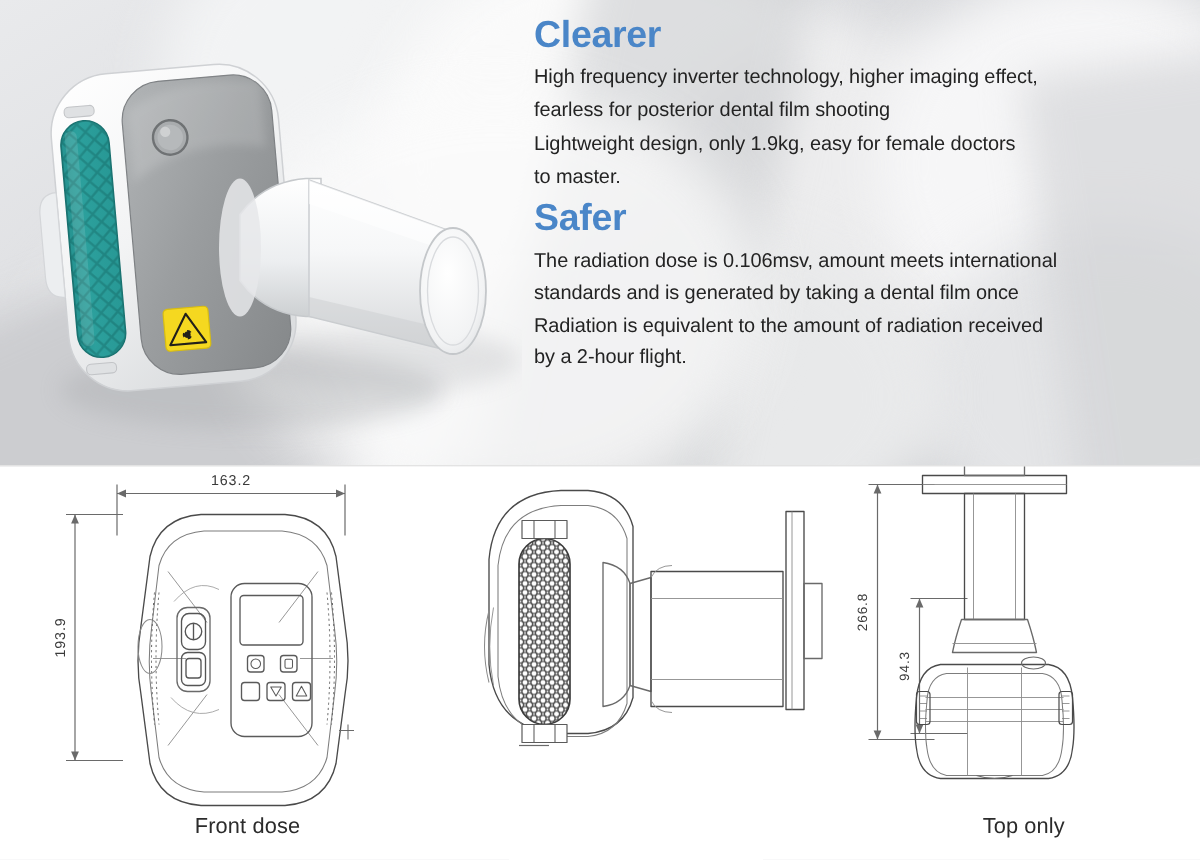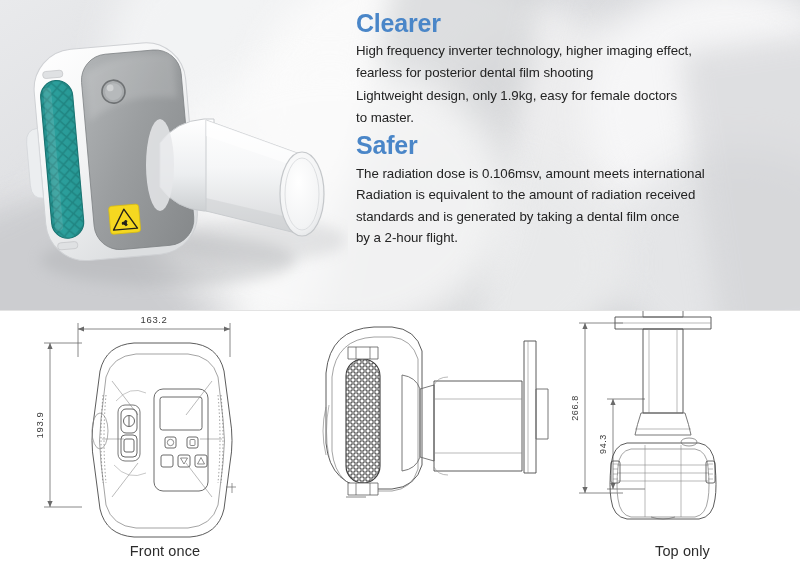--- a/index.html
+++ b/index.html
@@ -236,22 +236,22 @@
         <div class="feature-body">
           <p>Lightweight design, only 1.9kg, easy for female doctors</p>
           <p>to master.</p>
         </div>
       </div>
 
       <div class="feature">
         <div class="feature-title">Safer</div>
         <div class="feature-body">
           <p>The radiation dose is 0.106msv, amount meets international</p>
+          <p>standards and is generated by taking a dental film once</p>
           <p>Radiation is equivalent to the amount of radiation received</p>
-          <p>standards and is generated by taking a dental film once</p>
           <p>by a 2-hour flight.</p>
         </div>
       </div>
 
     </div>
   </div>
 
   <div id="divider"></div>
 
   <div id="drawings">
@@ -344,21 +344,21 @@
 
           <g stroke="#6a6a6a" stroke-width="0.7">
             <line x1="196" y1="176" x2="206" y2="176"></line>
             <line x1="202" y1="172" x2="202" y2="182"></line>
           </g>
         </g>
 
         <text x="124" y="12" text-anchor="middle" font-family="'Liberation Sans',sans-serif" font-size="9.5" fill="#3a3a3a" letter-spacing="0.6">163.2</text>
         <text x="0" y="0" text-anchor="middle" font-family="'Liberation Sans',sans-serif" font-size="9.5" fill="#3a3a3a" letter-spacing="0.6" transform="translate(13,114) rotate(-90)">193.9</text>
       </svg>
-      <div class="view-label">Front once</div>
+      <div class="view-label">Front dose</div>
     </div>
 
     <div class="view-block" id="view-side">
       <svg class="view-svg" width="270" height="230" viewBox="0 0 270 230">
         <defs>
           <pattern id="pMesh" width="6" height="6" patternUnits="userSpaceOnUse">
             <rect width="6" height="6" fill="#ffffff"></rect>
             <circle cx="3" cy="3" r="2.1" fill="none" stroke="#555" stroke-width="0.9"></circle>
             <circle cx="0" cy="0" r="2.1" fill="none" stroke="#555" stroke-width="0.9"></circle>
             <circle cx="6" cy="0" r="2.1" fill="none" stroke="#555" stroke-width="0.9"></circle>

